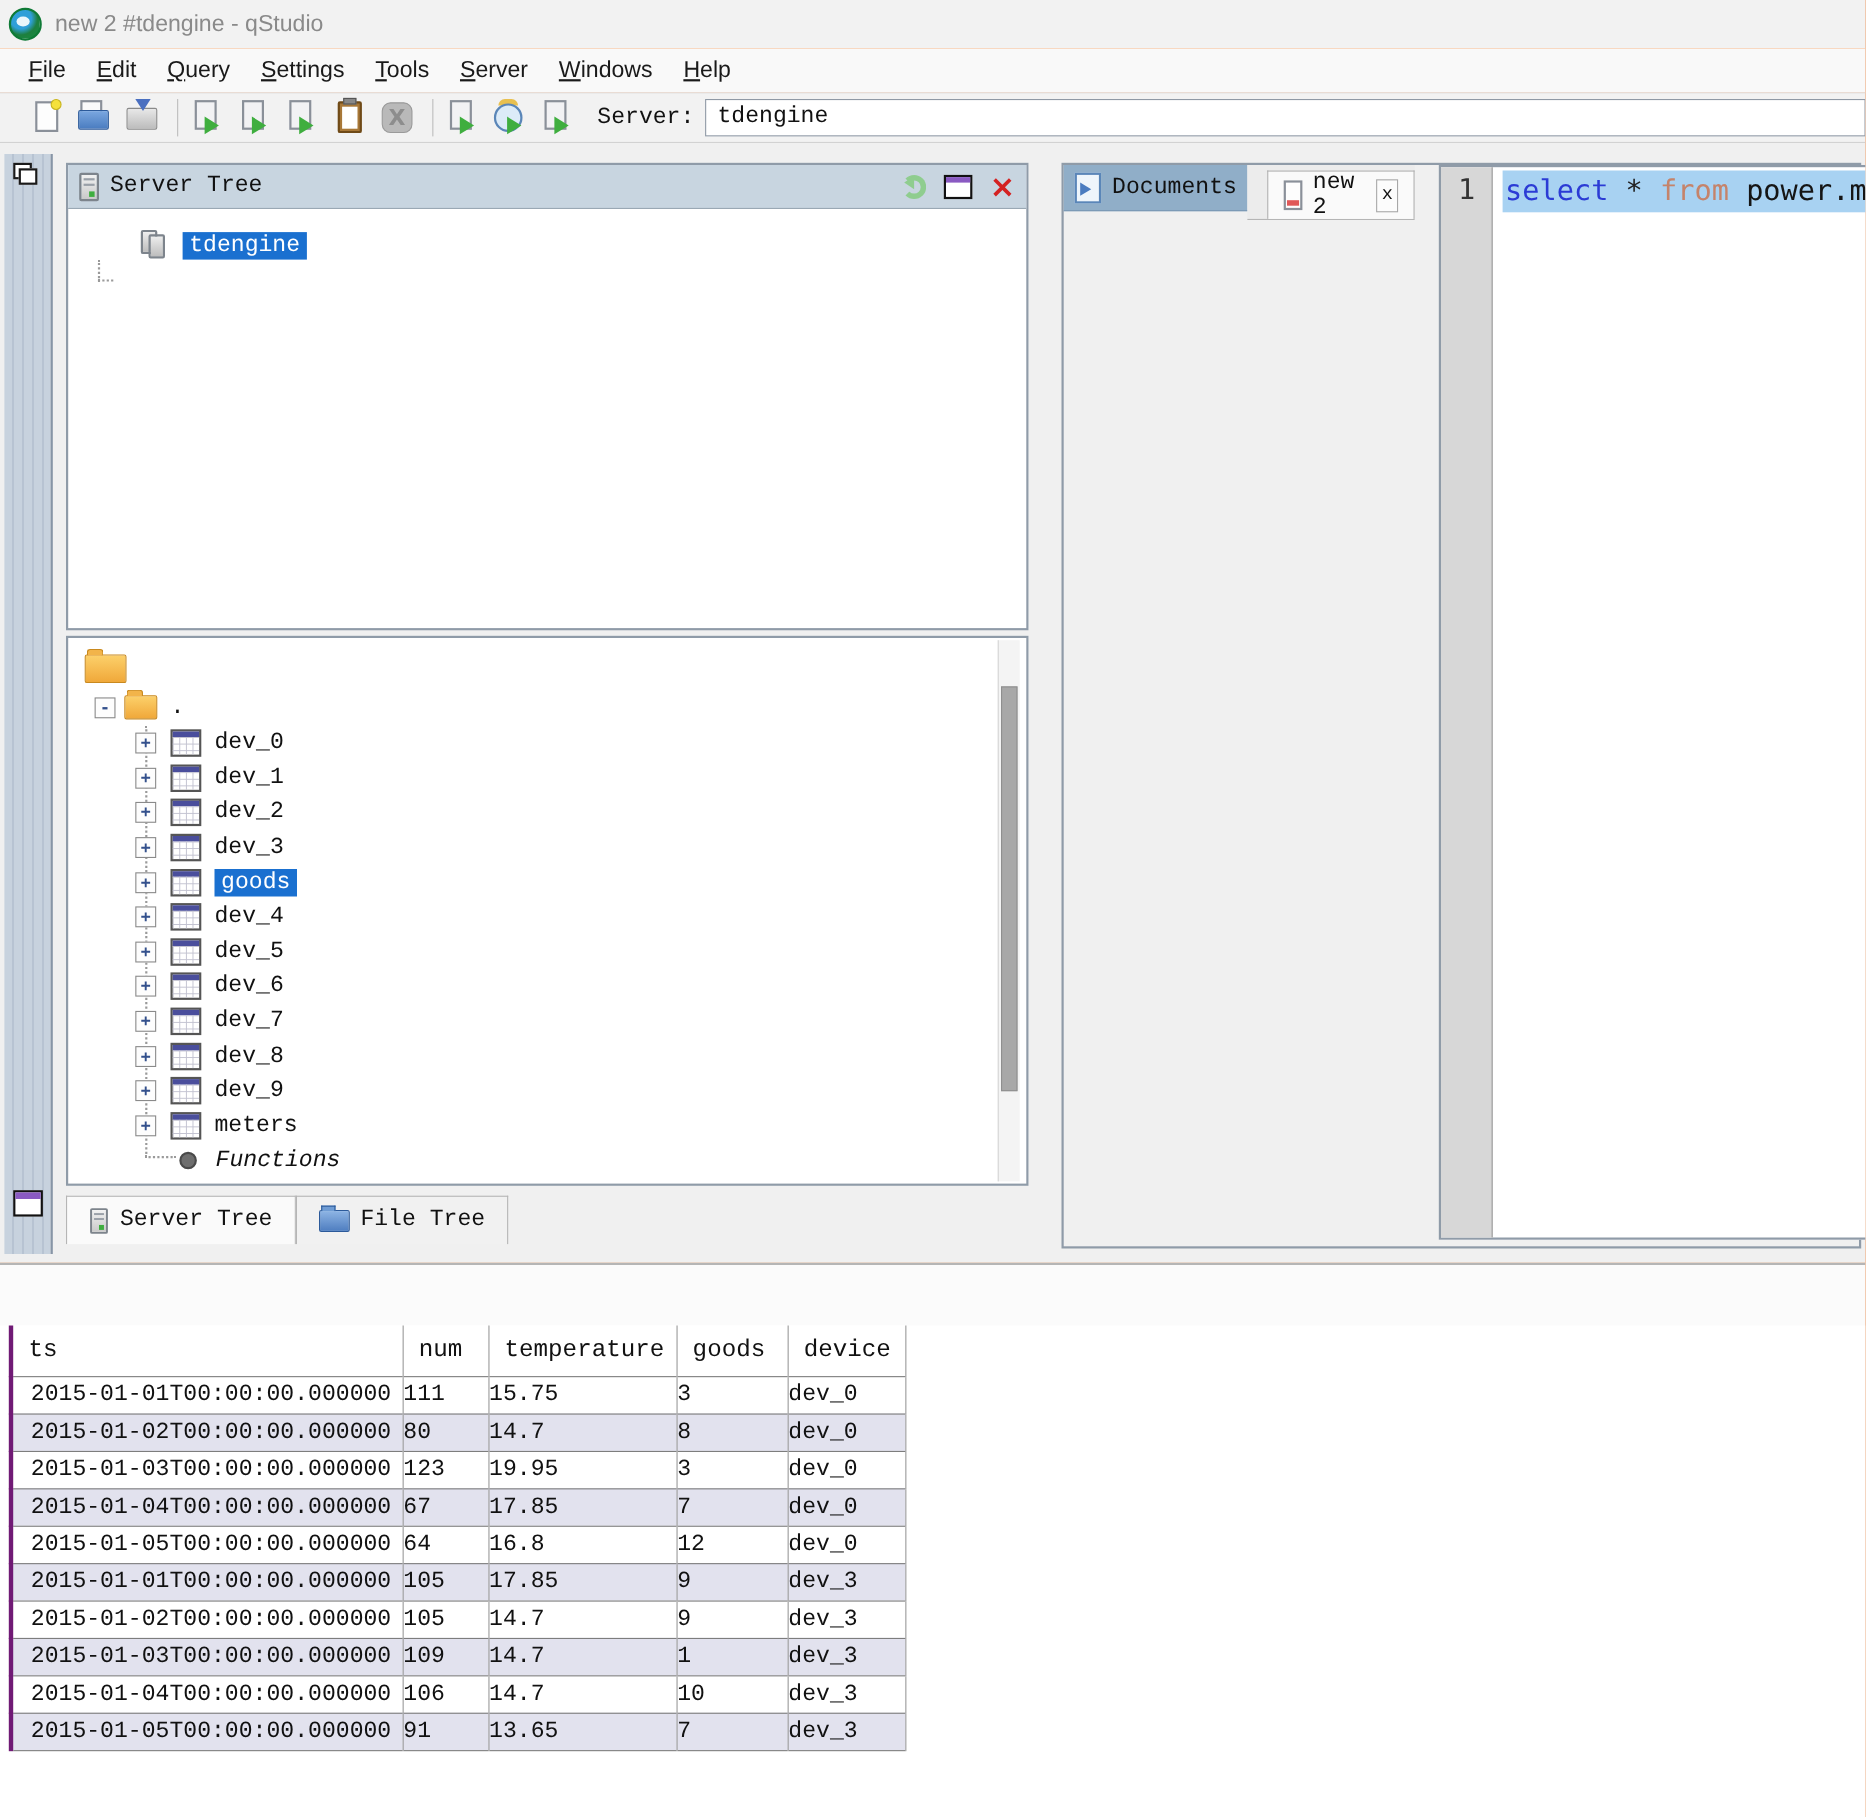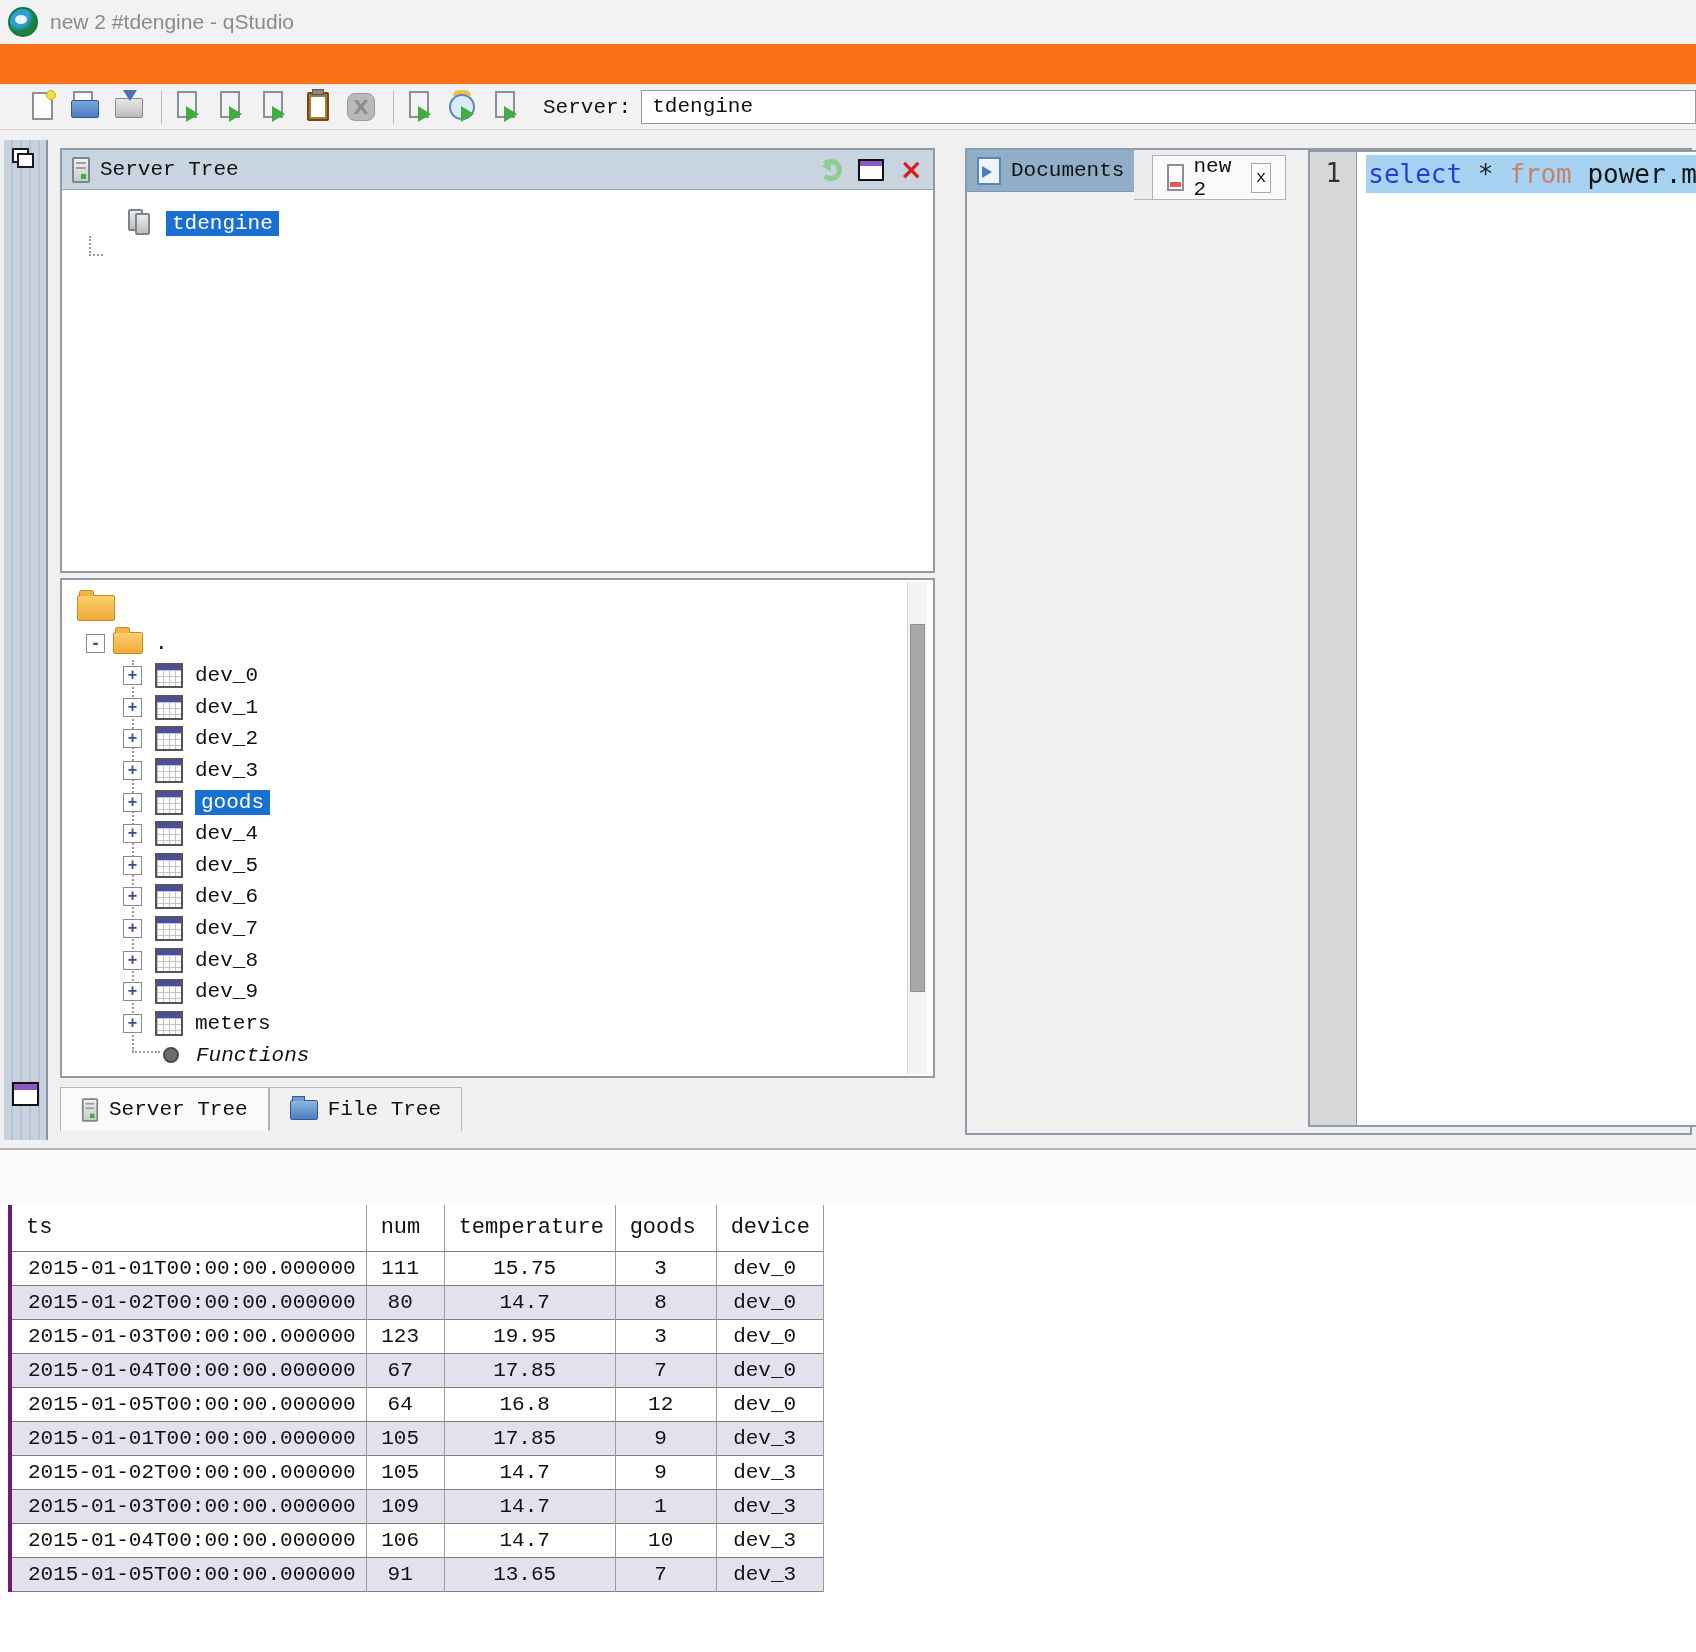--- a/index.html
+++ b/index.html
@@ -140,37 +140,47 @@
   .result { position:absolute; left:0; top:1148px; width:1696px; height:504px; background:#fbfbfb; border-top:2px solid #b5b5b5; }
   .result-head { position:absolute; left:0; top:8px; width:1696px; height:46px; background:#c8d5e0;
                  border-top:1px solid #9aa8b4; border-bottom:1px solid #9aa8b4; display:flex; align-items:center;
                  padding-left:10px; font-size:22px; }
   .res-ico { width:28px; height:24px; background:#fdfdfd; border:2px solid #8a9099; position:relative; margin-right:12px; }
   .res-ico::before { content:""; position:absolute; left:-4px; bottom:-4px; border:6px solid transparent; border-left:11px solid #3fae3f; }
   .result-body { position:absolute; left:0; top:55px; bottom:0; width:1696px; background:#fff; }
   table.grid { border-collapse:collapse; margin-left:8px; table-layout:fixed; border-left:4px solid #701a75; }
   .grid th { font-weight:normal; font-size:22px; text-align:left; height:46px; padding-left:14px;
              border-right:1px solid #9a9a9a; background:#fff; }
-  .grid td { font-size:21px; height:34px; border-right:1px solid #9a9a9a; padding:0 10px 0 0; text-align:center; white-space:nowrap; }
+  .grid td { font-size:21px; height:34px; border-right:1px solid #9a9a9a; padding:0 10px 0 0; text-align:left; white-space:nowrap; }
   .grid td.c0 { text-align:left; padding-left:16px; }
   .grid tbody tr { border-top:1px solid #7d7d7d; }
   .grid tbody tr:last-child { border-bottom:1px solid #7d7d7d; }
   .grid tbody tr:nth-child(even) { background:#e2e2ee; }
   .w0{width:332px} .w1{width:78px} .w2{width:171px} .w3{width:101px} .w4{width:107px}
 </style>
 </head>
 <body>
 
 <div class="app">
 
   <div class="titlebar">
     <div class="qlogo"></div>
     <div class="title-text">new 2 #tdengine - qStudio</div>
   </div>
 
+  <div class="menubar">
+    <span class="menu-item">File</span>
+    <span class="menu-item">Edit</span>
+    <span class="menu-item">Query</span>
+    <span class="menu-item">Settings</span>
+    <span class="menu-item">Tools</span>
+    <span class="menu-item">Server</span>
+    <span class="menu-item">Windows</span>
+    <span class="menu-item">Help</span>
+  </div>
 
   <div class="toolbar">
     <button class="tb-btn i-new">
       <span class="ico pg"></span>
         <span class="ico dot"></span>
       </button>
     <button class="tb-btn i-open">
       <span class="ico page"></span>
         <span class="ico fold"></span>
       </button>

